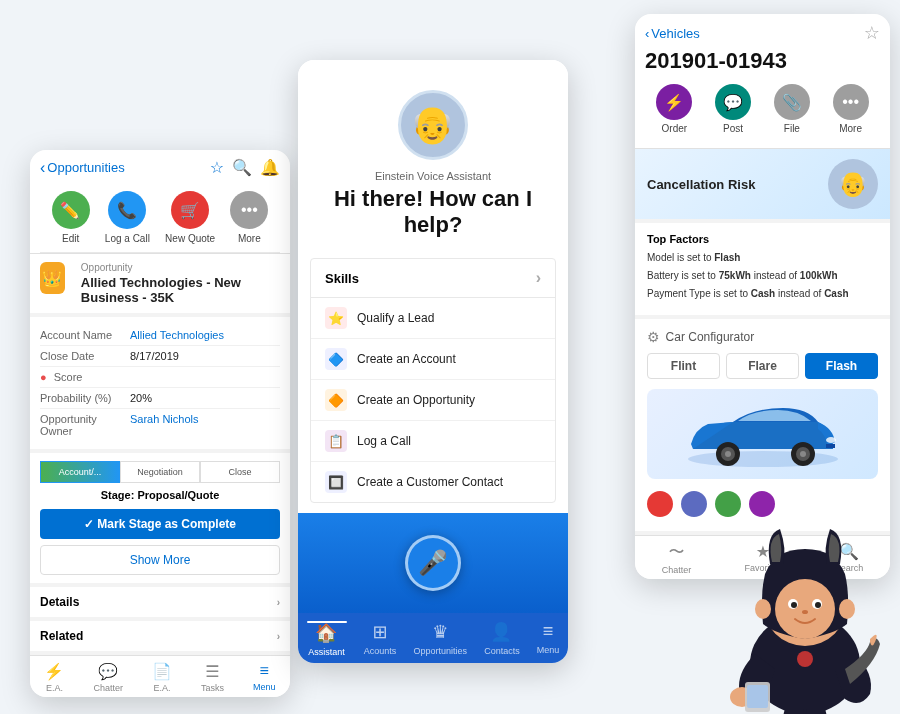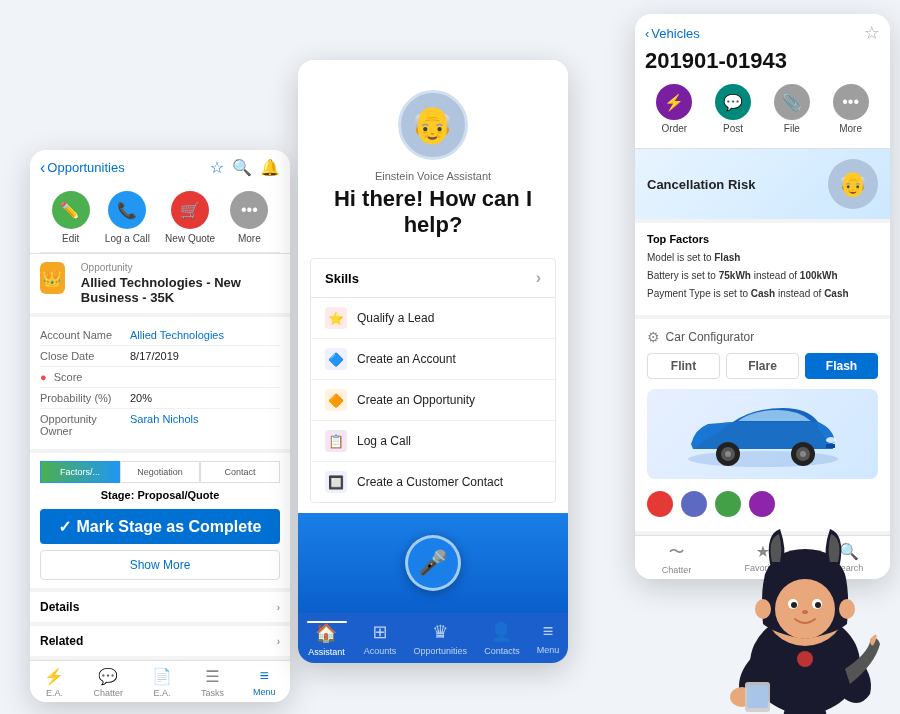--- a/index.html
+++ b/index.html
@@ -133,21 +133,21 @@
       border-color: #2196f3;
     }
     .stage-label { text-align: center; font-size: 11px; font-weight: 600; margin-bottom: 8px; }
     .mark-btn {
       background: #0070d2;
       color: #fff;
       border: none;
       border-radius: 4px;
       padding: 8px;
       width: 100%;
-      font-size: 16px;
+      font-size: 12px;
       font-weight: 600;
       cursor: pointer;
       display: flex;
       align-items: center;
       justify-content: center;
       gap: 6px;
       margin-bottom: 6px;
     }
     .show-more-btn {
       background: #fff;
@@ -550,23 +550,23 @@
       <span class="field-value">20%</span>
     </div>
     <div class="field-row">
       <span class="field-label">Opportunity Owner</span>
       <span class="field-link">Sarah Nichols</span>
     </div>
   </div>
 
   <div class="stage-section">
     <div class="stage-pills">
-      <div class="stage-pill active">Factors/...</div>
+      <div class="stage-pill active">Account/...</div>
       <div class="stage-pill">Negotiation</div>
-      <div class="stage-pill">Contact</div>
+      <div class="stage-pill">Close</div>
     </div>
     <div class="stage-label">Stage: Proposal/Quote</div>
     <button class="mark-btn">
       <span>✓  Mark Stage as Complete</span>
     </button>
     <button class="show-more-btn">
       <span>Show More</span>
     </button>
   </div>
 

